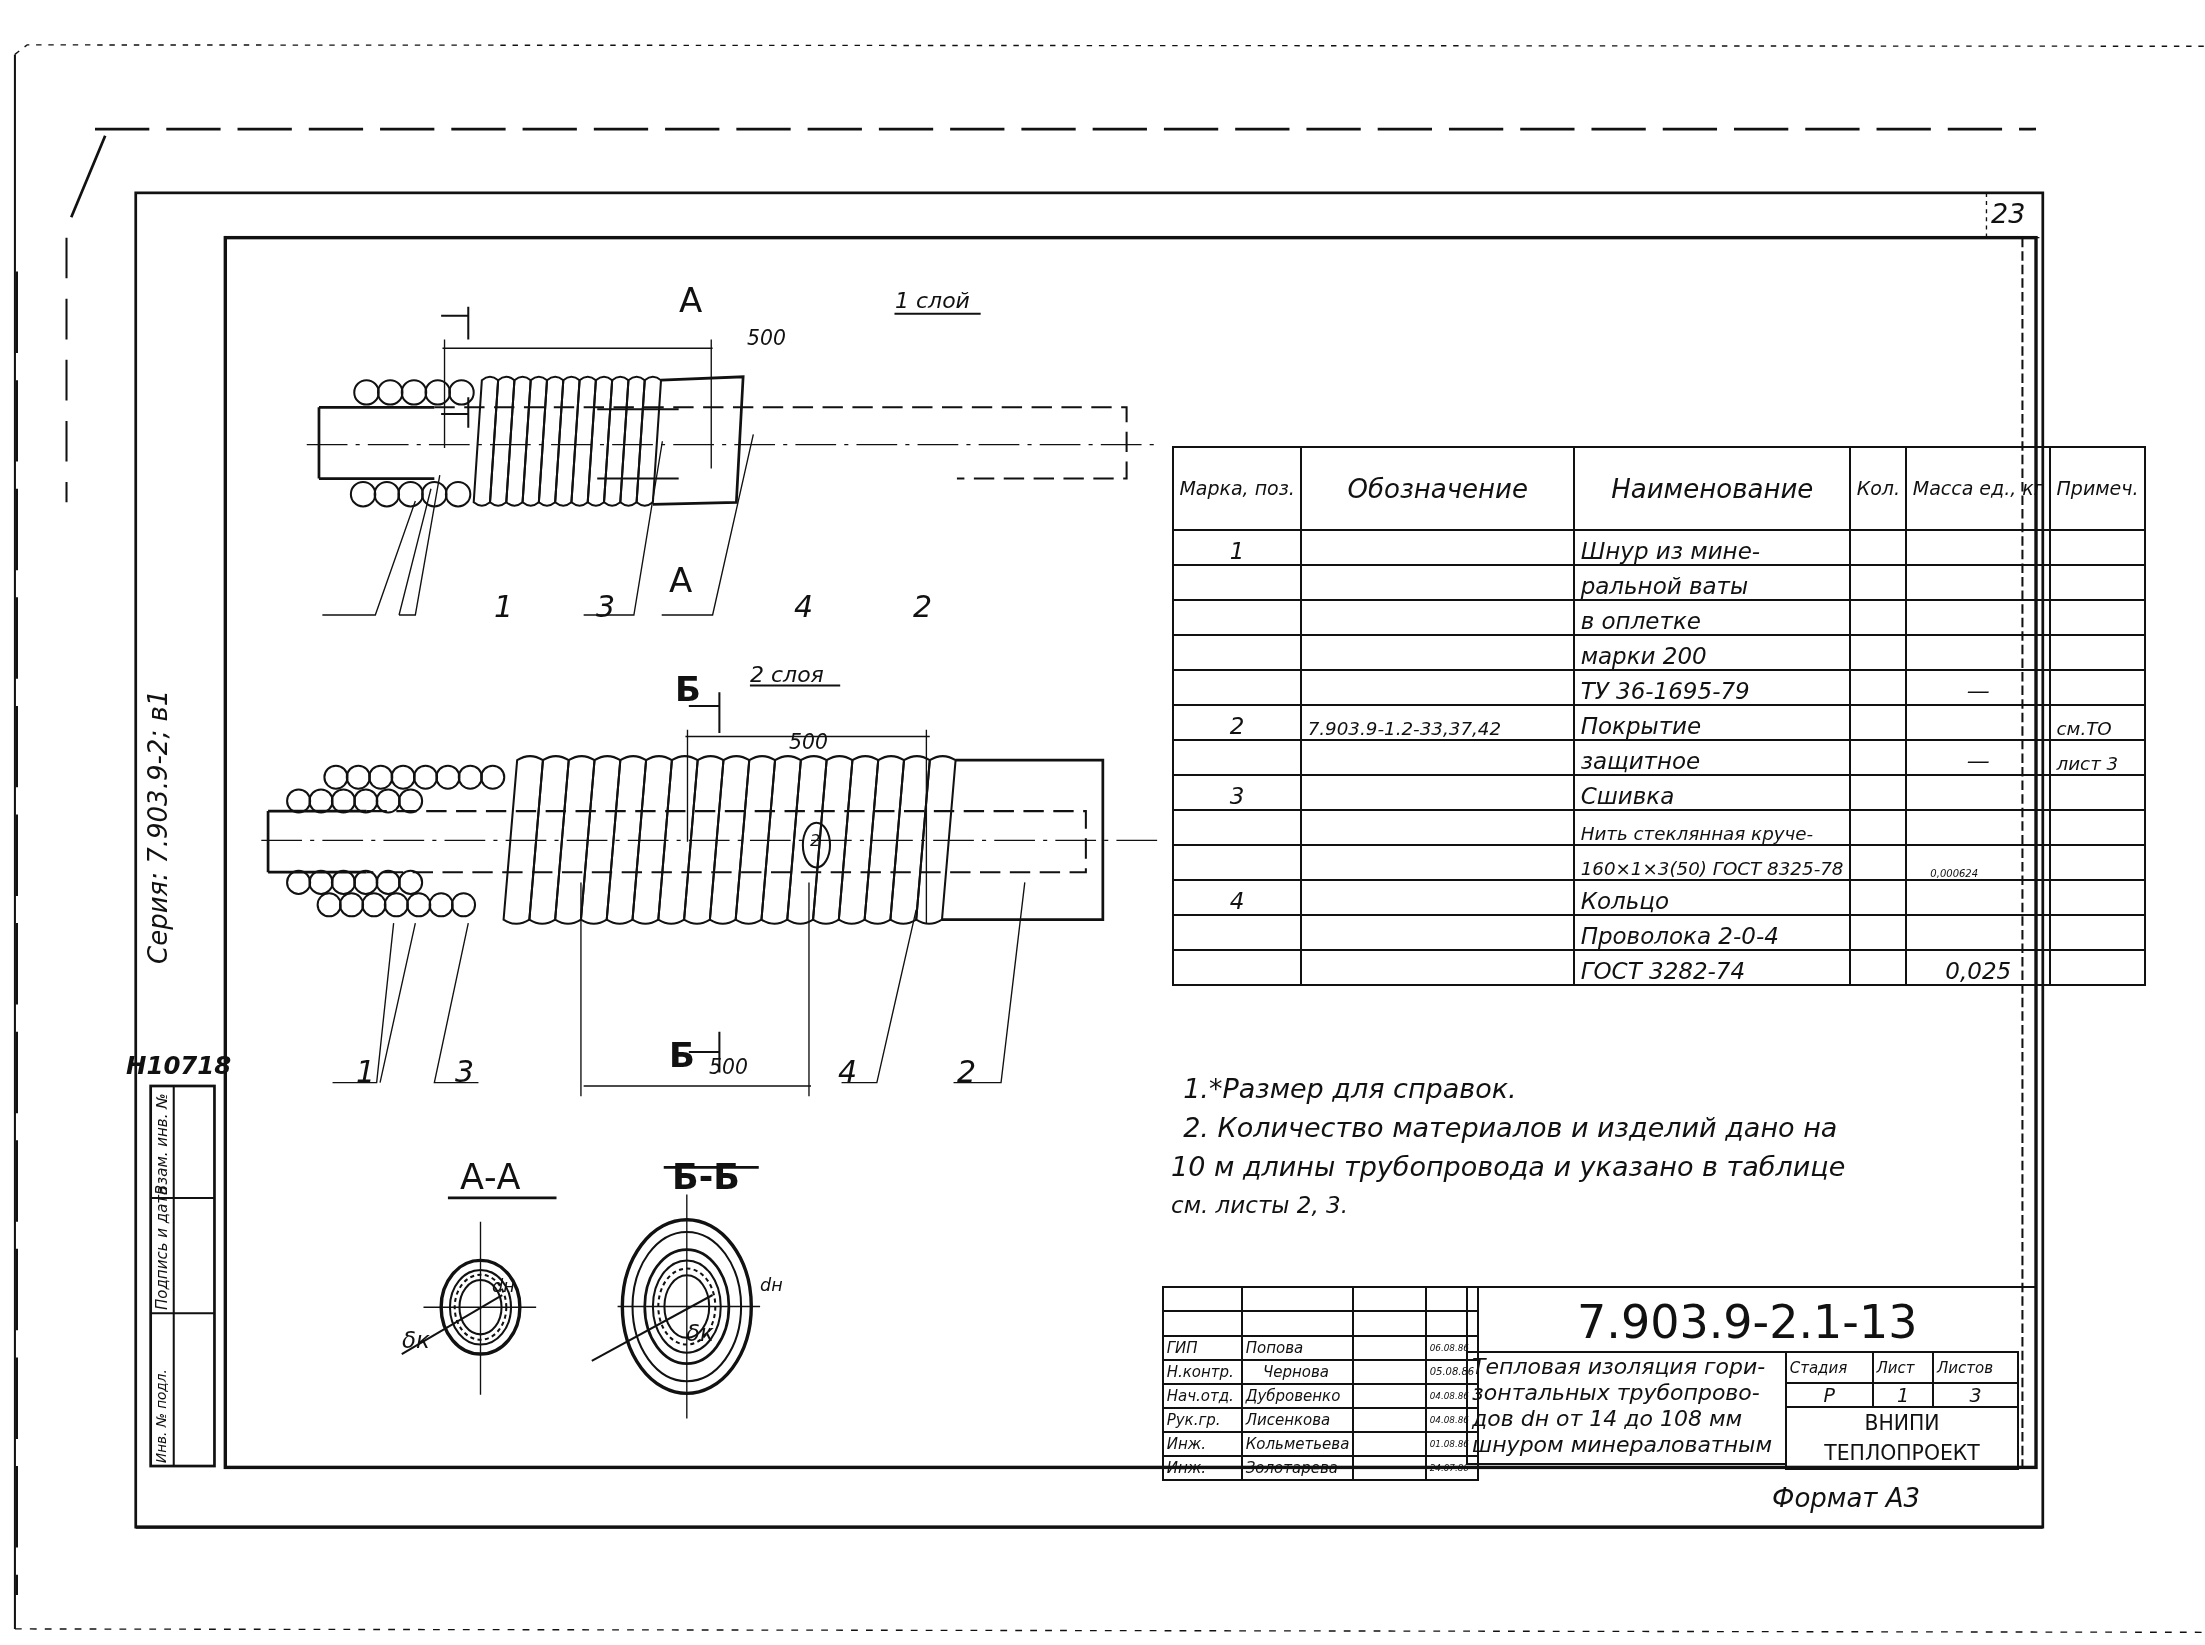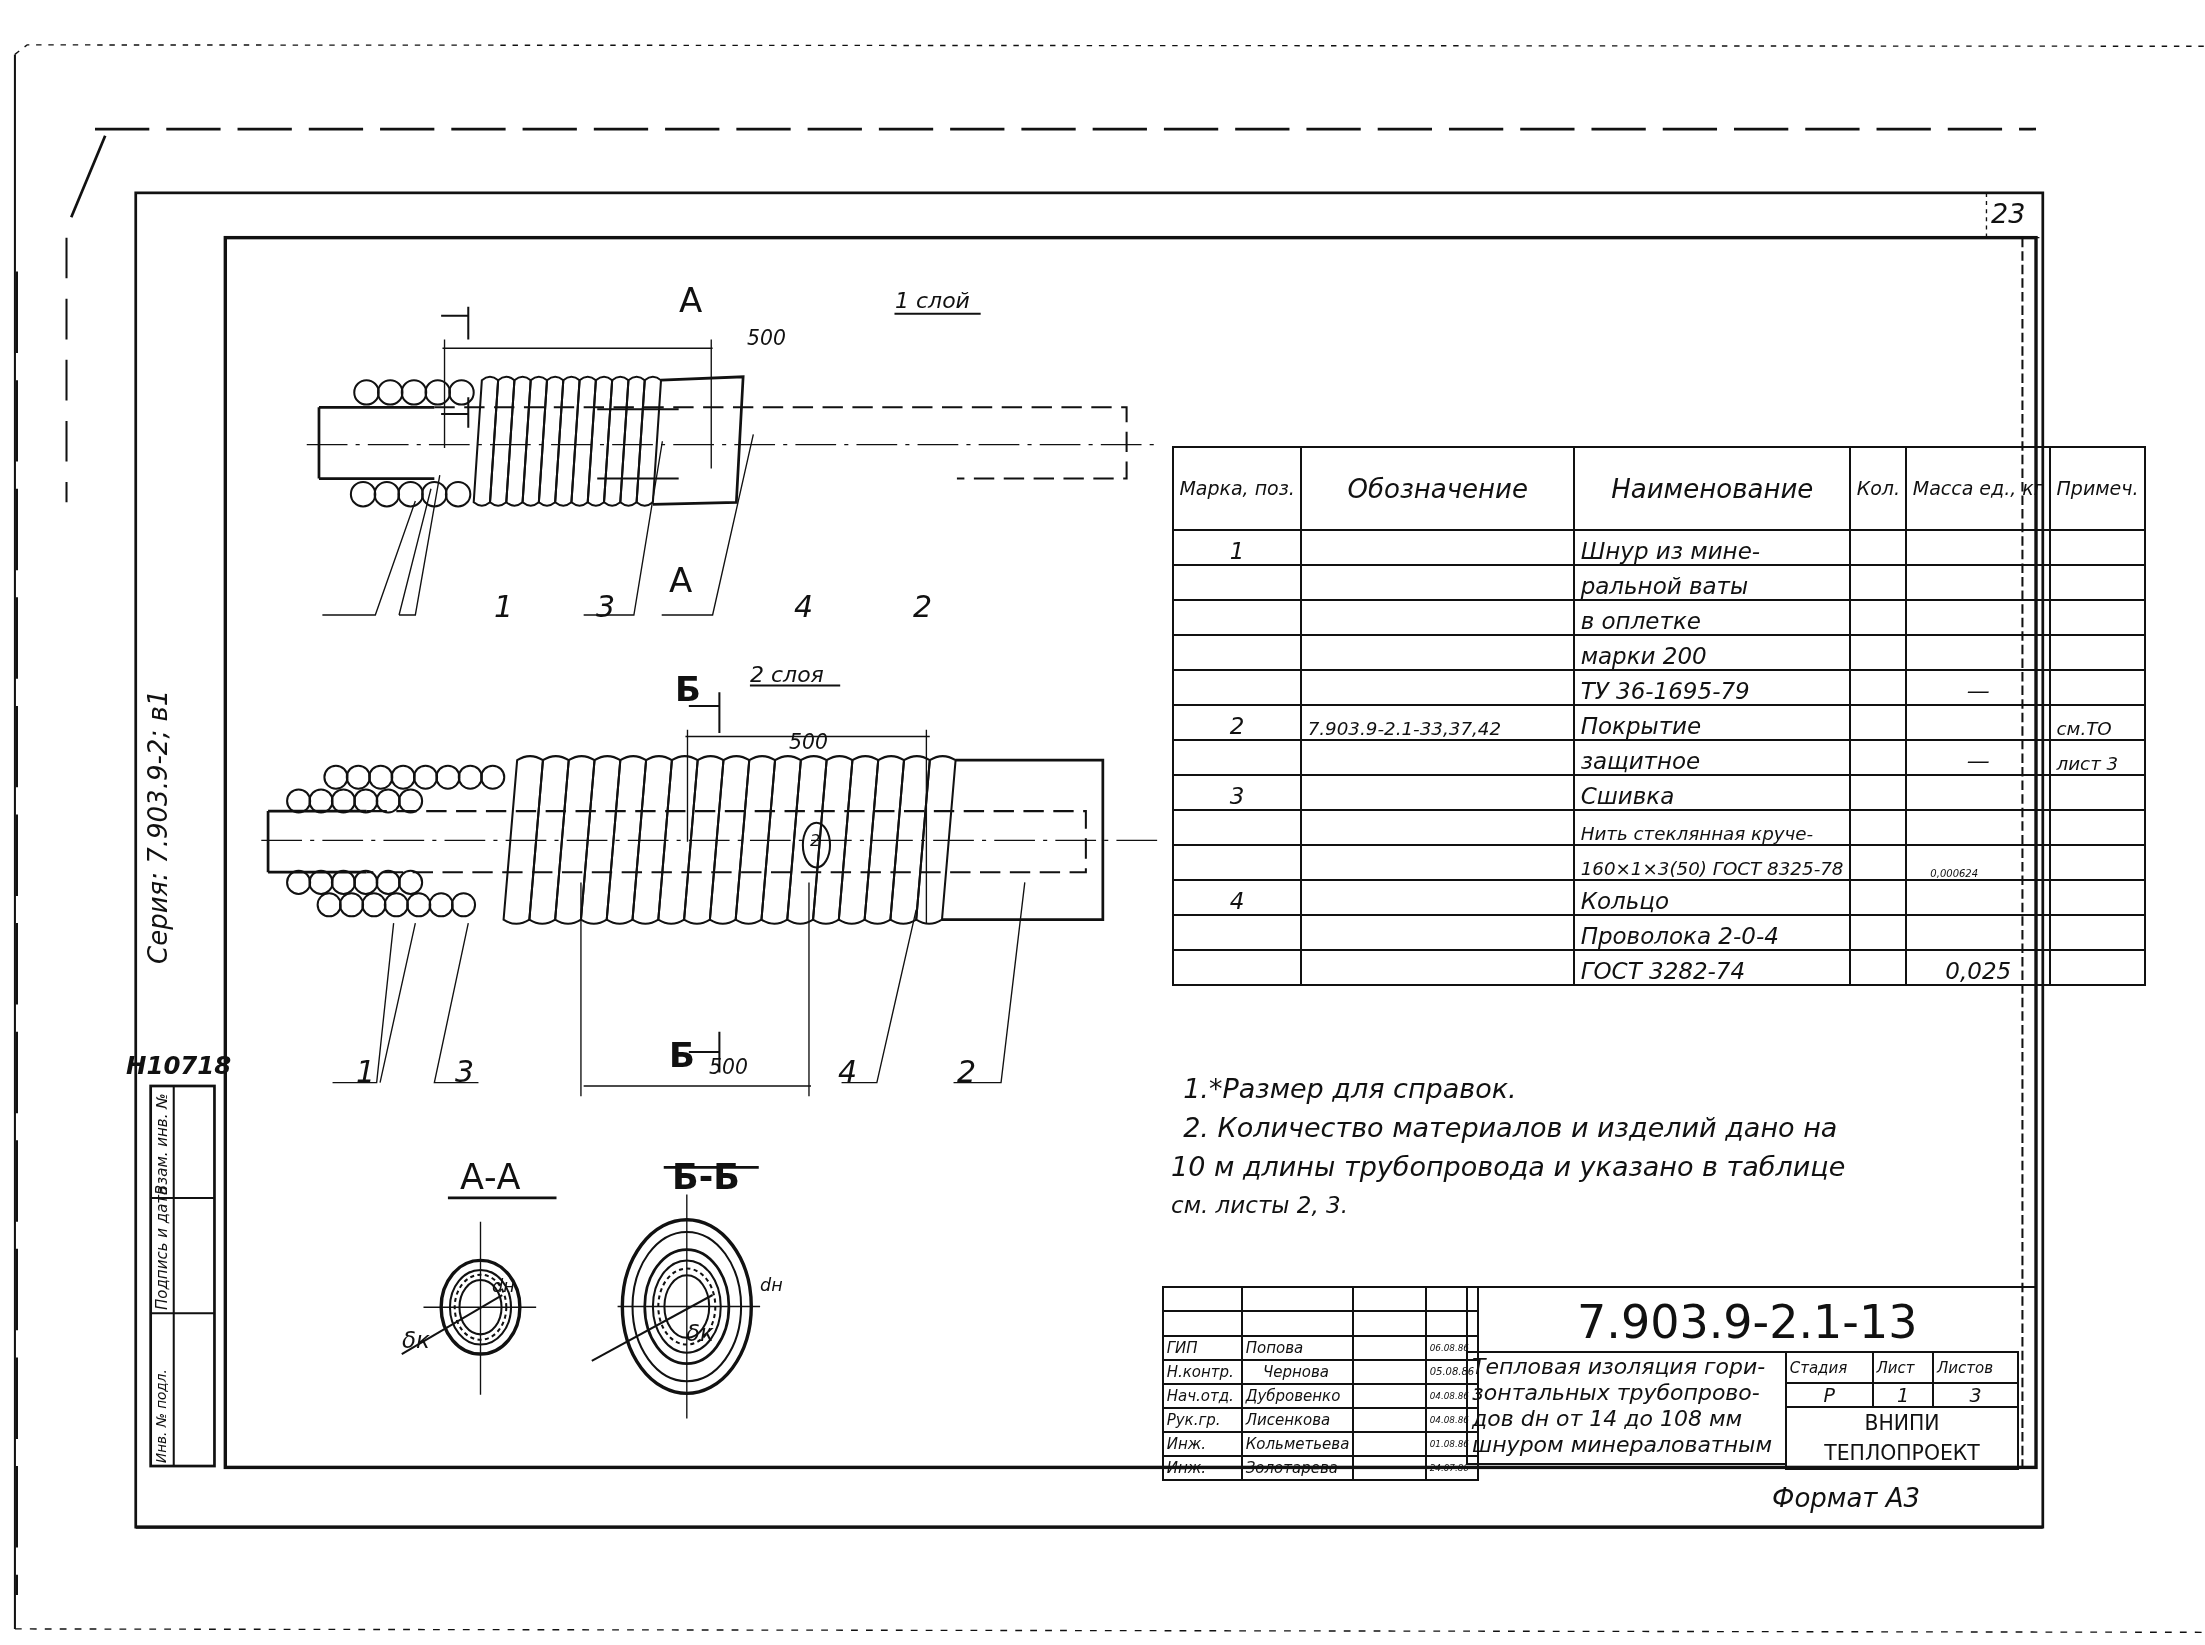--- a/index.html
+++ b/index.html
@@ -287,21 +287,21 @@
       <tr>
         <td class="c"></td>
         <td class="sm"></td>
         <td>ТУ 36-1695-79</td>
         <td class="c"></td>
         <td class="c">—</td>
         <td class="sm"></td>
       </tr>
       <tr>
         <td class="c">2</td>
-        <td class="sm">7.903.9-2.1-33,37,42</td>
+        <td class="sm">7.903.9-1.2-33,37,42</td>
         <td>Покрытие</td>
         <td class="c"></td>
         <td class="c"></td>
         <td class="sm">см.ТО</td>
       </tr>
       <tr>
         <td class="c"></td>
         <td class="sm"></td>
         <td>защитное</td>
         <td class="c"></td>

